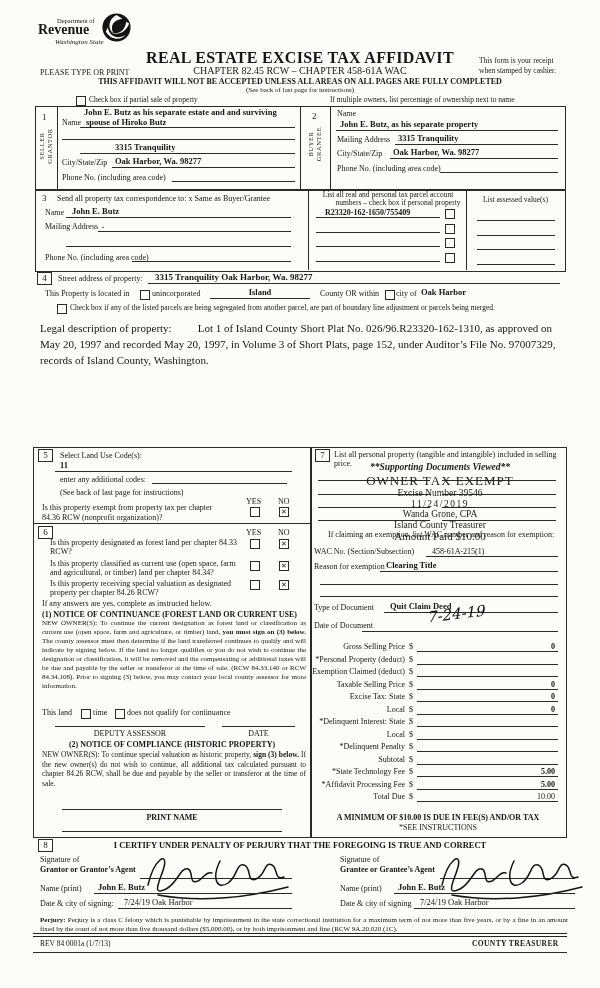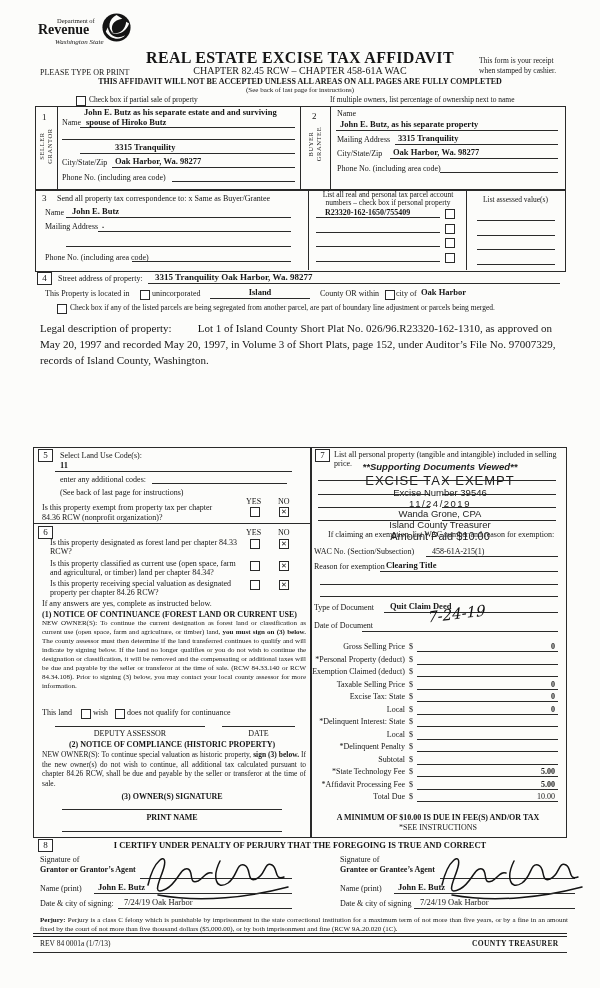--- a/index.html
+++ b/index.html
@@ -12,21 +12,21 @@
   .vline{border-left:1px solid #2a2a2a;width:0}
   .hline{border-top:1px solid #2a2a2a;height:0}
   .cbx{position:absolute;width:8px;height:8px;border:1px solid #2a2a2a;background:#fff;
       font:7px/8px "DejaVu Sans",sans-serif;text-align:center;overflow:hidden}
   .numb{display:inline-block;border:1px solid #2a2a2a;min-width:7px;padding:0 3px;text-align:center;
       font-size:9px;line-height:11px;background:#fff}
   .f65{font-size:6.5px}.f7{font-size:7px}.f75{font-size:7.5px}.f8{font-size:8px}.f85{font-size:8.5px}
   .f9{font-size:9px}.f95{font-size:9.5px}.f10{font-size:10px}.f11{font-size:11px}.f125{font-size:16px}
   .vert{transform:rotate(-90deg);transform-origin:center;font-size:6.5px;letter-spacing:.6px;
         text-align:center;line-height:8px}
-  .stamp{color:#222;font-family:Liberation Sans, sans-serif;text-align:center}
+  .stamp{color:#222;font-family:Liberation Serif, serif;text-align:center}
   .hand{font-family:"DejaVu Serif",serif;font-style:italic;transform:rotate(-7deg) skewX(-6deg);color:#111}
   .sig path{fill:none;stroke:#141414;stroke-width:1.5;stroke-linecap:round}
 </style>
 </head>
 <body>
 
 <div class="page">
 
   <div class="abs f65" style="left:57px;top:17px">Department of</div>
   <div class="abs b" style="left:38px;top:22px;font-size:14px">Revenue</div>
@@ -104,21 +104,21 @@
   <div class="abs b f85" style="left:72px;top:207px">John E. Butz</div>
   <div class="abs u" style="left:66px;top:217px;width:225px"></div>
   <div class="abs f8" style="left:45px;top:222px">Mailing Address</div>
   <div class="abs b f85" style="left:102px;top:221px">.</div>
   <div class="abs u" style="left:98px;top:231px;width:193px"></div>
   <div class="abs u" style="left:66px;top:246px;width:225px"></div>
   <div class="abs f8" style="left:45px;top:253px">Phone No. (including area code)</div>
   <div class="abs u" style="left:132px;top:261px;width:159px"></div>
 
   <div class="abs f75 c" style="left:310px;top:191px;width:156px">List all real and personal tax parcel account</div>
-  <div class="abs f75 c" style="left:310px;top:199px;width:156px">numbers – check box if personal property</div>
+  <div class="abs f75 c" style="left:320px;top:199px;width:156px">numbers – check box if personal property</div>
   <div class="abs b f8" style="left:325px;top:208px">R23320-162-1650/755409</div>
   <div class="abs u" style="left:316px;top:217px;width:124px"></div>
   <div class="abs u" style="left:316px;top:232px;width:124px"></div>
   <div class="abs u" style="left:316px;top:246px;width:124px"></div>
   <div class="abs u" style="left:316px;top:261px;width:124px"></div>
   <span class="cbx" style="left:445px;top:209px"></span>
   <span class="cbx" style="left:445px;top:224px"></span>
   <span class="cbx" style="left:445px;top:238px"></span>
   <span class="cbx" style="left:445px;top:253px"></span>
   <div class="abs f75 c" style="left:466px;top:196px;width:99px">List assessed value(s)</div>
@@ -185,55 +185,54 @@
   <span class="cbx" style="left:279px;top:580px">✕</span>
 
   <div class="abs f8" style="left:42px;top:599px">If any answers are yes, complete as instructed below.</div>
   <div class="abs b f8" style="left:42px;top:610px">(1) NOTICE OF CONTINUANCE (FOREST LAND OR CURRENT USE)</div>
   <div class="abs f7 j" style="left:42px;top:619px;width:264px;line-height:9px">
     <span>NEW OWNER(S): To continue the current designation as forest land or classification as current use (open space, farm and agriculture, or timber) land, </span><span class="b">you must sign on (3) below.</span><span>  The county assessor must then determine if the land transferred continues to qualify and will indicate by signing below.  If the land no longer qualifies or you do not wish to continue the designation or classification, it will be removed and the compensating or additional taxes will be due and payable by the seller or transferor at the time of sale.  (RCW 84.33.140 or RCW 84.34.108).  Prior to signing (3) below, you may contact your local county assessor for more information.</span>
   </div>
 
   <div class="abs f8" style="left:42px;top:708px">This land</div>
   <span class="cbx" style="left:81px;top:709px"></span>
-  <div class="abs f8" style="left:93px;top:708px">wish</div>
+  <div class="abs f8" style="left:93px;top:708px">time</div>
   <span class="cbx" style="left:115px;top:709px"></span>
   <div class="abs f8" style="left:127px;top:708px">does not qualify for continuance</div>
 
   <div class="abs u" style="left:55px;top:726px;width:150px"></div>
   <div class="abs u" style="left:222px;top:726px;width:73px"></div>
   <div class="abs f8 c" style="left:55px;top:729px;width:150px">DEPUTY ASSESSOR</div>
   <div class="abs f8 c" style="left:222px;top:729px;width:73px">DATE</div>
 
   <div class="abs b f8 c" style="left:40px;top:740px;width:264px">(2) NOTICE OF COMPLIANCE (HISTORIC PROPERTY)</div>
   <div class="abs f75 j" style="left:42px;top:750px;width:264px;line-height:9.5px">
     <span>NEW OWNER(S):  To continue special valuation as historic property, </span><span class="b">sign (3) below.</span><span>  If the new owner(s) do not wish to continue, all additional tax calculated pursuant to chapter 84.26 RCW, shall be due and payable by the seller or transferor at the time of sale.</span>
   </div>
-  <div class="abs b f8 c" style="left:40px;top:792px;width:264px">(3)  OWNER(S) SIGNATURE</div>
   <div class="abs u" style="left:62px;top:809px;width:220px"></div>
   <div class="abs b f8 c" style="left:40px;top:813px;width:264px">PRINT NAME</div>
   <div class="abs u" style="left:62px;top:831px;width:220px"></div>
 
   <span class="abs numb" style="left:315px;top:449px">7</span>
   <div class="abs f8" style="left:334px;top:450px;width:224px">List all personal property (tangible and intangible) included in selling price.</div>
 
   <div class="abs u" style="left:318px;top:480px;width:112px"></div>
   <div class="abs u" style="left:442px;top:480px;width:114px"></div>
   <div class="abs u" style="left:318px;top:494px;width:112px"></div>
   <div class="abs u" style="left:442px;top:494px;width:114px"></div>
   <div class="abs u" style="left:318px;top:507px;width:112px"></div>
   <div class="abs u" style="left:442px;top:507px;width:114px"></div>
   <div class="abs u" style="left:318px;top:520px;width:112px"></div>
   <div class="abs u" style="left:442px;top:520px;width:114px"></div>
 
   <div class="abs f8" style="left:328px;top:530px;width:252px">If claiming an exemption, list WAC number and reason for exemption:</div>
 
   <div class="abs stamp" style="left:320px;top:461px;width:240px">
     <div class="i b f95" style="line-height:12px">**Supporting Documents Viewed**</div>
-    <div style="font-size:13px;line-height:15px;letter-spacing:1px">EXCISE TAX EXEMPT</div>
+    <div style="font-size:13px;line-height:15px;letter-spacing:1px">OWNER TAX EXEMPT</div>
     <div class="f95" style="line-height:10.5px">Excise Number 39546</div>
     <div class="f95" style="line-height:10.5px;letter-spacing:1.5px">11/24/2019</div>
     <div class="f95" style="line-height:10.5px">Wanda Grone, CPA</div>
     <div class="f95" style="line-height:10.5px">Island County Treasurer</div>
     <div class="f11" style="line-height:13px">Amount Paid $10.00</div>
   </div>
 
   <div class="abs f8" style="left:314px;top:547px">WAC No. (Section/Subsection)</div>
   <div class="abs f8" style="left:432px;top:547px">458-61A-215(1)</div>
   <div class="abs u" style="left:426px;top:556px;width:132px"></div>

